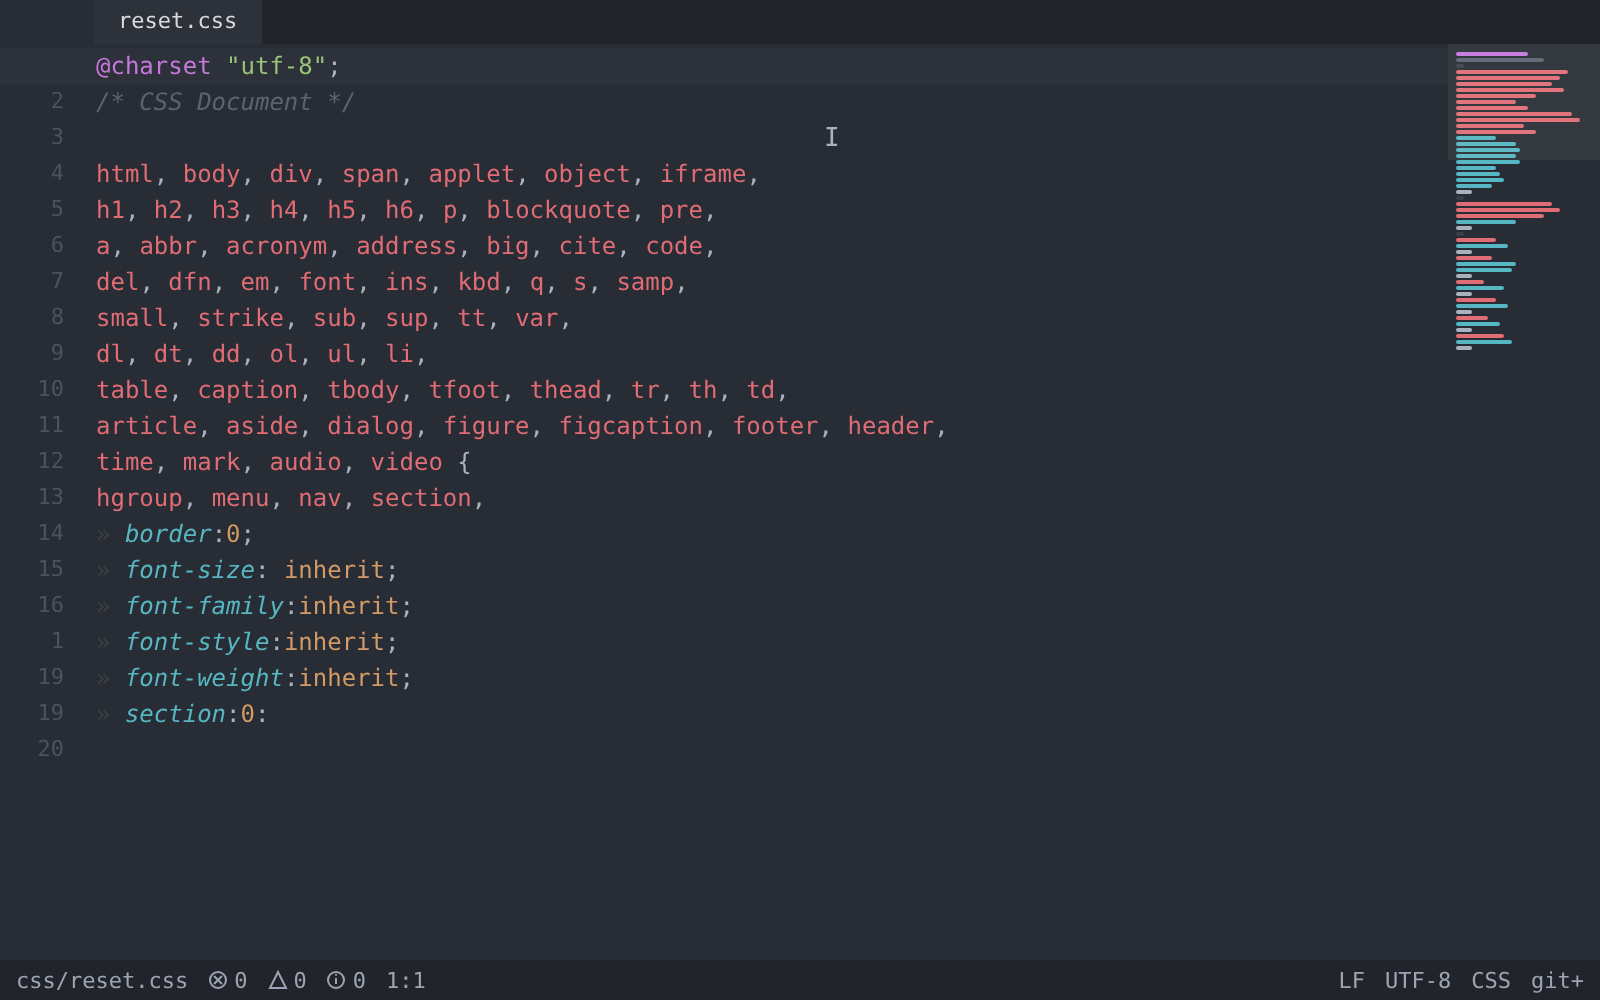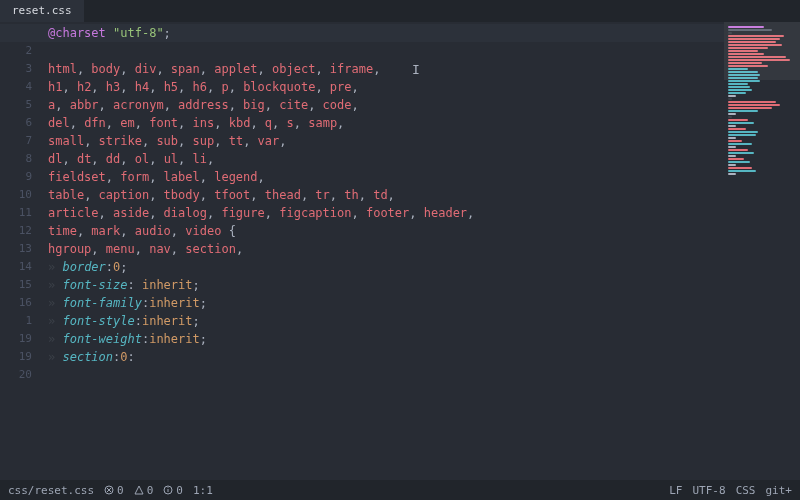--- a/index.html
+++ b/index.html
@@ -1,17 +1,17 @@
 <!DOCTYPE html>
 <html><head>
 <meta charset="utf-8">
 <style>
   * { margin: 0; padding: 0; box-sizing: border-box; }
   html, body { width: 800px; height: 500px; overflow: hidden; background: #282c34; font-family: Menlo, Consolas, 'DejaVu Sans Mono', monospace; font-size: 12px; color: #abb2bf; }
-  .tabbar { height: 22px; background: #21252b; display: flex; align-items: stretch; }
+  .tabbar { height: 22px; background: #21252b; display: flex; align-items: stretch; margin-left: 47px; }
   .tab { padding: 4px 12px; font-size: 11px; color: #d7dae0; background: #21252b; border-bottom: 1px solid transparent; display: flex; align-items: center; }
   .tab.active { background: #2c313a; }
   .editor-wrap { position: relative; height: 458px; display: flex; }
   .gutter { width: 42px; background: #282c34; text-align: right; padding-top: 2px; user-select: none; }
   .ln { height: 18px; line-height: 18px; padding-right: 10px; color: #4b5263; font-size: 11px; }
   .ln.current { color: #abb2bf; }
   .code { flex: 1; padding-top: 2px; position: relative; }
   .row { height: 18px; line-height: 18px; white-space: pre; position: relative; padding-left: 6px; }
   .row.hl { background: #2c313a; }
   .hl-bar { position: absolute; left: 0; right: 0; top: 2px; height: 18px; background: #2c313a; z-index: 0; }
@@ -65,29 +65,29 @@
       <div class="ln">1</div>
       <div class="ln">19</div>
       <div class="ln">19</div>
       <div class="ln">20</div>
     </div>
 
   <div class="code">
     <span class="cursor-caret">I</span>
 
     <div class="row hl"><span class="tok-kw">@charset</span><span> </span><span class="tok-str">"utf-8"</span><span class="tok-punc">;</span></div>
+    <div class="row"><span class="tok-cmt">/* CSS Document */</span></div>
     <div class="row"><span class="indent"> </span></div>
 
     <div class="row"><span class="tok-tag">html</span><span class="tok-punc">, </span><span class="tok-tag">body</span><span class="tok-punc">, </span><span class="tok-tag">div</span><span class="tok-punc">, </span><span class="tok-tag">span</span><span class="tok-punc">, </span><span class="tok-tag">applet</span><span class="tok-punc">, </span><span class="tok-tag">object</span><span class="tok-punc">, </span><span class="tok-tag">iframe</span><span class="tok-punc">,</span></div>
     <div class="row"><span class="tok-tag">h1</span><span class="tok-punc">, </span><span class="tok-tag">h2</span><span class="tok-punc">, </span><span class="tok-tag">h3</span><span class="tok-punc">, </span><span class="tok-tag">h4</span><span class="tok-punc">, </span><span class="tok-tag">h5</span><span class="tok-punc">, </span><span class="tok-tag">h6</span><span class="tok-punc">, </span><span class="tok-tag">p</span><span class="tok-punc">, </span><span class="tok-tag">blockquote</span><span class="tok-punc">, </span><span class="tok-tag">pre</span><span class="tok-punc">,</span></div>
     <div class="row"><span class="tok-tag">a</span><span class="tok-punc">, </span><span class="tok-tag">abbr</span><span class="tok-punc">, </span><span class="tok-tag">acronym</span><span class="tok-punc">, </span><span class="tok-tag">address</span><span class="tok-punc">, </span><span class="tok-tag">big</span><span class="tok-punc">, </span><span class="tok-tag">cite</span><span class="tok-punc">, </span><span class="tok-tag">code</span><span class="tok-punc">,</span></div>
     <div class="row"><span class="tok-tag">del</span><span class="tok-punc">, </span><span class="tok-tag">dfn</span><span class="tok-punc">, </span><span class="tok-tag">em</span><span class="tok-punc">, </span><span class="tok-tag">font</span><span class="tok-punc">, </span><span class="tok-tag">ins</span><span class="tok-punc">, </span><span class="tok-tag">kbd</span><span class="tok-punc">, </span><span class="tok-tag">q</span><span class="tok-punc">, </span><span class="tok-tag">s</span><span class="tok-punc">, </span><span class="tok-tag">samp</span><span class="tok-punc">,</span></div>
     <div class="row"><span class="tok-tag">small</span><span class="tok-punc">, </span><span class="tok-tag">strike</span><span class="tok-punc">, </span><span class="tok-tag">sub</span><span class="tok-punc">, </span><span class="tok-tag">sup</span><span class="tok-punc">, </span><span class="tok-tag">tt</span><span class="tok-punc">, </span><span class="tok-tag">var</span><span class="tok-punc">,</span></div>
     <div class="row"><span class="tok-tag">dl</span><span class="tok-punc">, </span><span class="tok-tag">dt</span><span class="tok-punc">, </span><span class="tok-tag">dd</span><span class="tok-punc">, </span><span class="tok-tag">ol</span><span class="tok-punc">, </span><span class="tok-tag">ul</span><span class="tok-punc">, </span><span class="tok-tag">li</span><span class="tok-punc">,</span></div>
-    <div class="row"><span class="tok-tag">fieldset</span><span class="tok-punc">, </span><span class="tok-tag">form</span><span class="tok-punc">, </span><span class="tok-tag">label</span><span class="tok-punc">, </span><span class="tok-tag">legend</span><span class="tok-punc">,</span></div>
     <div class="row"><span class="tok-tag">table</span><span class="tok-punc">, </span><span class="tok-tag">caption</span><span class="tok-punc">, </span><span class="tok-tag">tbody</span><span class="tok-punc">, </span><span class="tok-tag">tfoot</span><span class="tok-punc">, </span><span class="tok-tag">thead</span><span class="tok-punc">, </span><span class="tok-tag">tr</span><span class="tok-punc">, </span><span class="tok-tag">th</span><span class="tok-punc">, </span><span class="tok-tag">td</span><span class="tok-punc">,</span></div>
     <div class="row"><span class="tok-tag">article</span><span class="tok-punc">, </span><span class="tok-tag">aside</span><span class="tok-punc">, </span><span class="tok-tag">dialog</span><span class="tok-punc">, </span><span class="tok-tag">figure</span><span class="tok-punc">, </span><span class="tok-tag">figcaption</span><span class="tok-punc">, </span><span class="tok-tag">footer</span><span class="tok-punc">, </span><span class="tok-tag">header</span><span class="tok-punc">,</span></div>
     <div class="row"><span><span class="tok-tag">time</span><span class="tok-punc">, </span><span class="tok-tag">mark</span><span class="tok-punc">, </span><span class="tok-tag">audio</span><span class="tok-punc">, </span><span class="tok-tag">video</span><span class="tok-punc"> </span></span><span class="tok-punc">{</span></div>
     <div class="row"><span class="tok-tag">hgroup</span><span class="tok-punc">, </span><span class="tok-tag">menu</span><span class="tok-punc">, </span><span class="tok-tag">nav</span><span class="tok-punc">, </span><span class="tok-tag">section</span><span class="tok-punc">,</span></div>
 
     <div class="row"><span class="indent">» </span><span class="tok-prop">border</span><span class="tok-punc">:</span><span class="tok-val">0</span><span class="tok-punc">;</span></div>
     <div class="row"><span class="indent">» </span><span class="tok-prop">font-size</span><span class="tok-punc">: </span><span class="tok-val">inherit</span><span class="tok-punc">;</span></div>
     <div class="row"><span class="indent">» </span><span class="tok-prop">font-family</span><span class="tok-punc">:</span><span class="tok-val">inherit</span><span class="tok-punc">;</span></div>
     <div class="row"><span class="indent">» </span><span class="tok-prop">font-style</span><span class="tok-punc">:</span><span class="tok-val">inherit</span><span class="tok-punc">;</span></div>
     <div class="row"><span class="indent">» </span><span class="tok-prop">font-weight</span><span class="tok-punc">:</span><span class="tok-val">inherit</span><span class="tok-punc">;</span></div>

